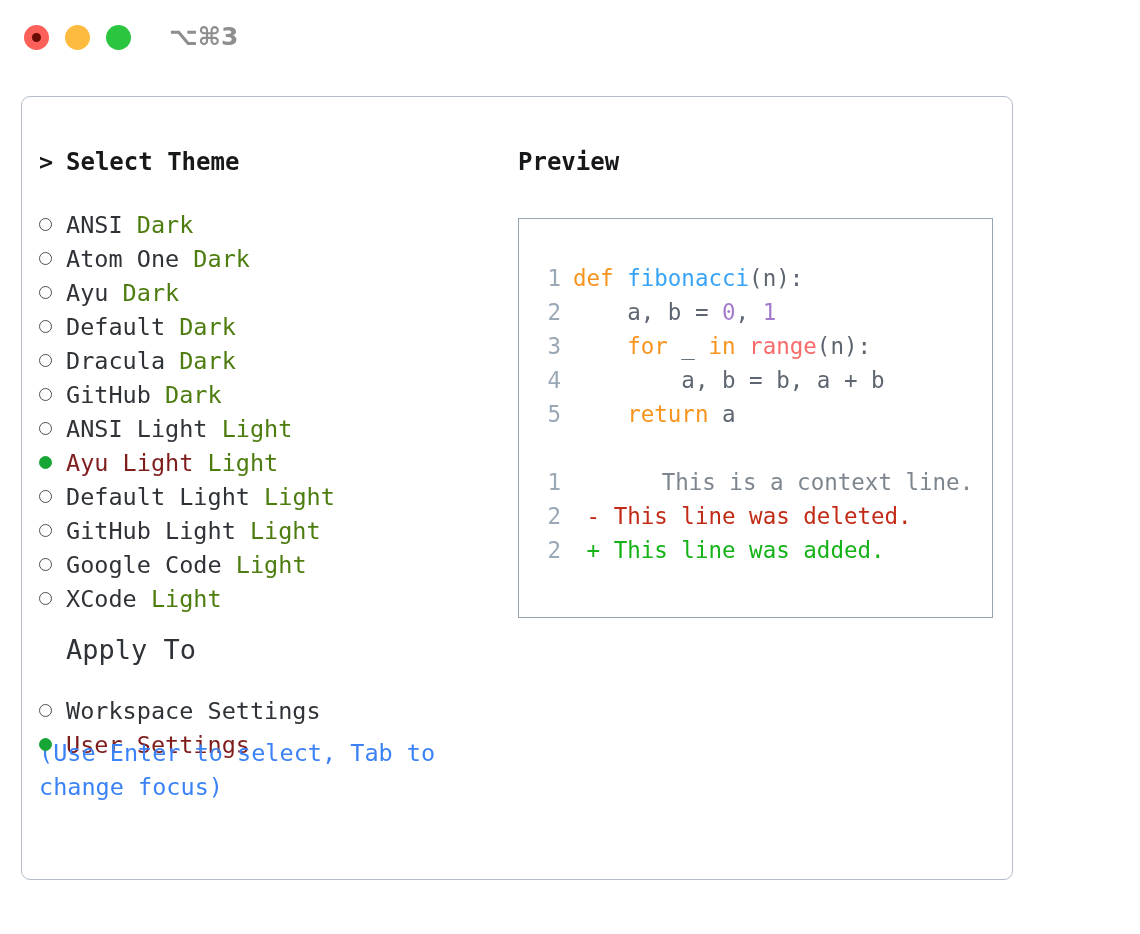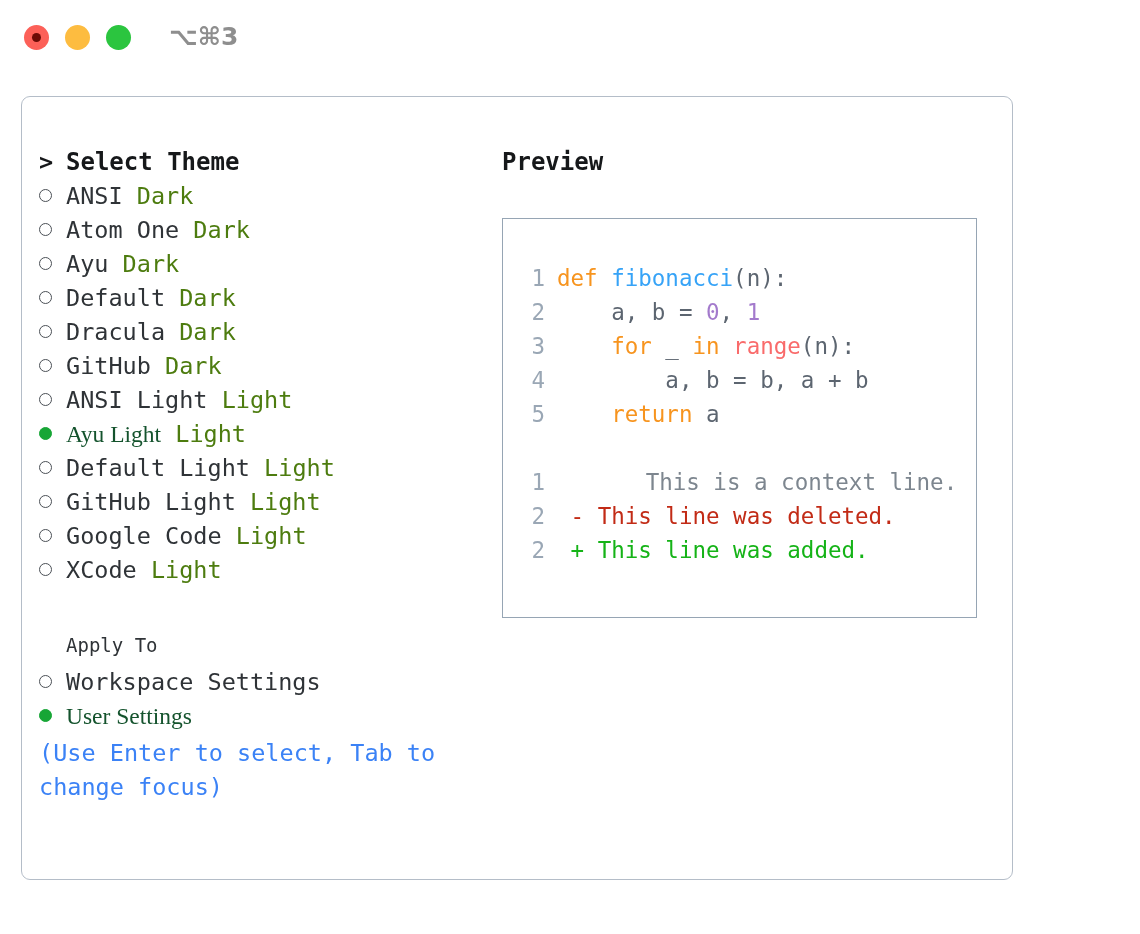--- a/index.html
+++ b/index.html
@@ -118,41 +118,41 @@
     top: -2px;
   }
   .bullet-off {
     border: 1.8px solid #4b5056;
     background: transparent;
   }
   .bullet-on {
     border: 1.8px solid #17a636;
     background: #17a636;
   }
-  .label { color: #2f3337; }
-  .label.selected { color: #14532d; font-family: Liberation Serif, serif; }
+  .label { color: #2f3337; margin-top: 29px; }
+  .label.selected { color: #7f1d1d; }
   .suffix { color: #4d7c0f; }
   .section-gap { height: 44px; }
   .group-title {
     display: flex;
     height: 34px;
-    font-size: 19px;
+    font-size: 27px;
     color: #2f3337;
   }
   .group-title .marker { width: 27px; flex: 0 0 27px; }
   .hint {
     font-size: 23.5px;
     line-height: 34px;
     color: #3b82f6;
     width: 410px;
   }
   
   .right-col {
     position: absolute;
-    left: 480px;
+    left: 496px;
     top: 51px;
     width: 480px;
   }
   .preview-title {
     font-size: 24px;
     font-weight: bold;
     color: #16181a;
     height: 34px;
   }
   .preview-panel {

